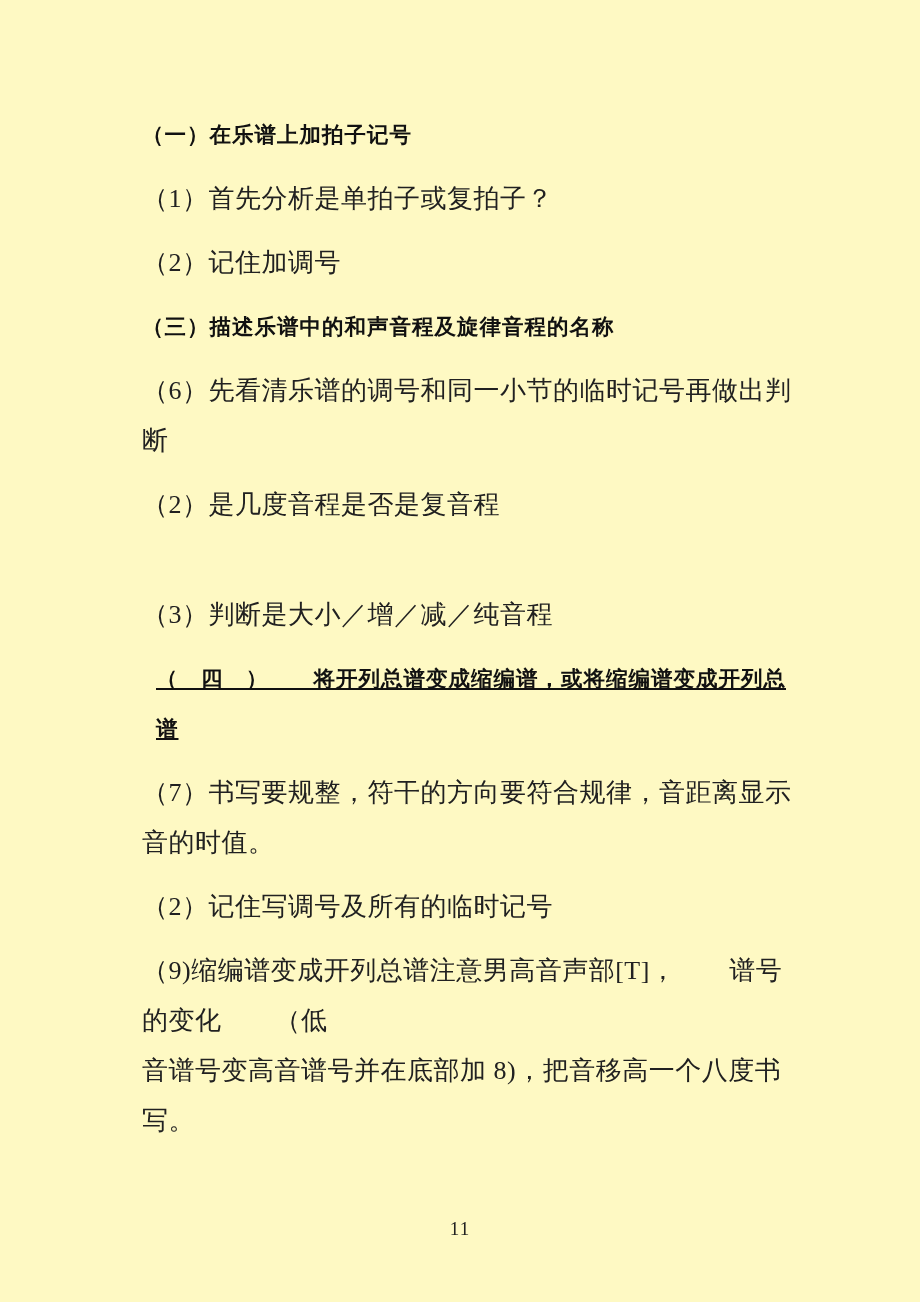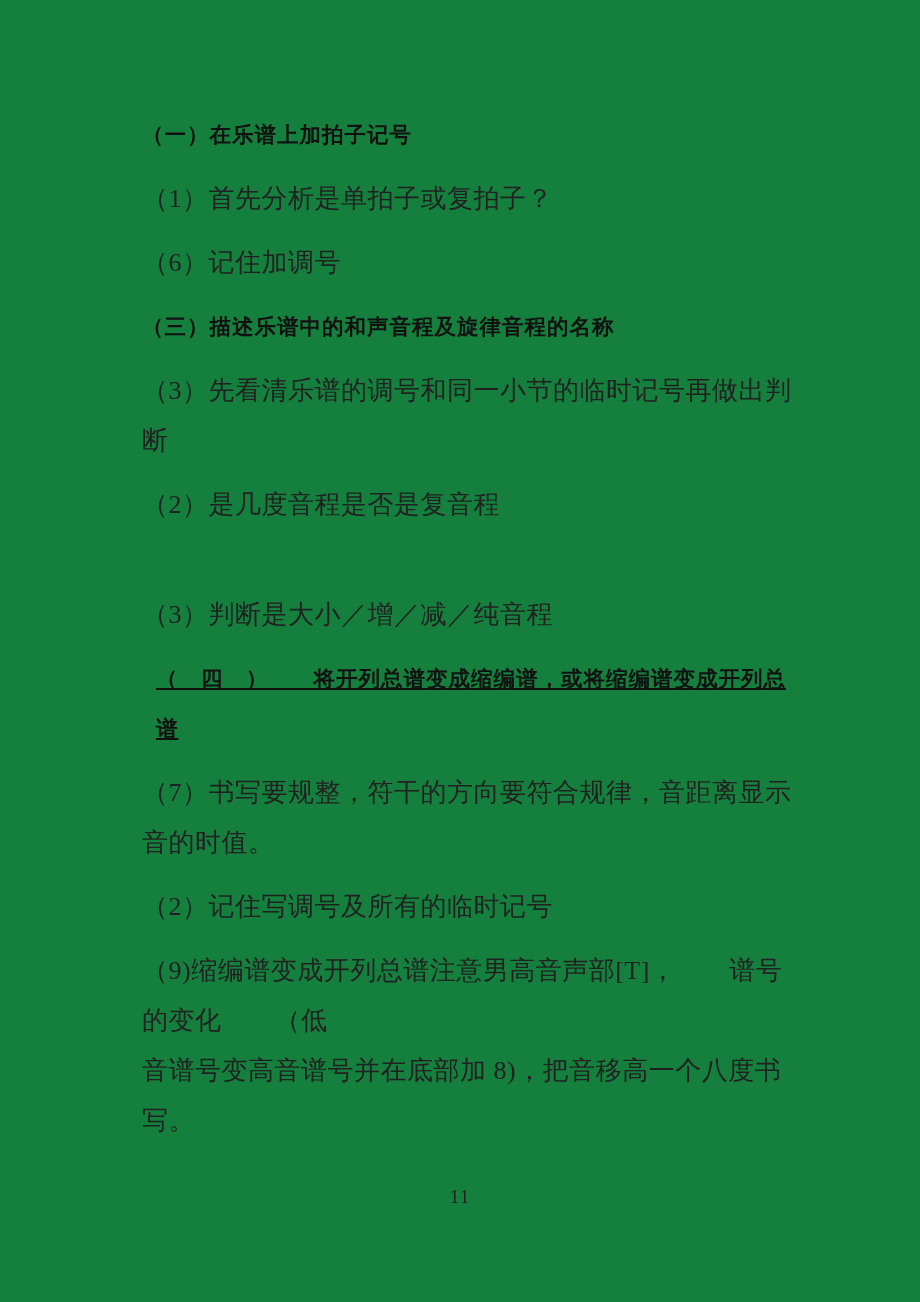--- a/index.html
+++ b/index.html
@@ -4,21 +4,21 @@
 <style>
   html, body {
     margin: 0;
     padding: 0;
     background: #ffffff;
   }
   .page {
     position: relative;
     width: 920px;
     height: 1302px;
-    background: #15803d;
+    background: #fef9c3;
     overflow: hidden;
     color: #212121;
     font-family: "Liberation Serif", "DejaVu Serif", serif;
   }
   .content {
     position: absolute;
     left: 142px;
     top: 110px;
     width: 662px;
   }
@@ -43,42 +43,42 @@
   }
   .spacer {
     height: 46px;
   }
   .para .line-first {
     margin-bottom: 0;
   }
   .page-number {
     position: absolute;
     left: 0;
-    top: 1180px;
+    top: 1212px;
     width: 100%;
     text-align: center;
     font-size: 19px;
     line-height: 34px;
     letter-spacing: 1px;
     color: #212121;
   }
 </style>
 </head>
 <body>
 
 <div class="page">
   <div class="content">
 
     <div class="line heading">（一）在乐谱上加拍子记号</div>
     <div class="line">（1）首先分析是单拍子或复拍子？</div>
 
-    <div class="line">（6）记住加调号</div>
+    <div class="line">（2）记住加调号</div>
 
     <div class="line heading">（三）描述乐谱中的和声音程及旋律音程的名称</div>
-    <div class="line">（3）先看清乐谱的调号和同一小节的临时记号再做出判断</div>
+    <div class="line">（6）先看清乐谱的调号和同一小节的临时记号再做出判断</div>
     <div class="line">（2）是几度音程是否是复音程</div>
 
     <div class="spacer"></div>
 
     <div class="line">（3）判断是大小／增／减／纯音程</div>
 
     <div class="line heading heading-indent">（　四　）　　将开列总谱变成缩编谱，或将缩编谱变成开列总谱</div>
     <div class="line">（7）书写要规整，符干的方向要符合规律，音距离显示音的时值。</div>
     <div class="line">（2）记住写调号及所有的临时记号</div>
 

